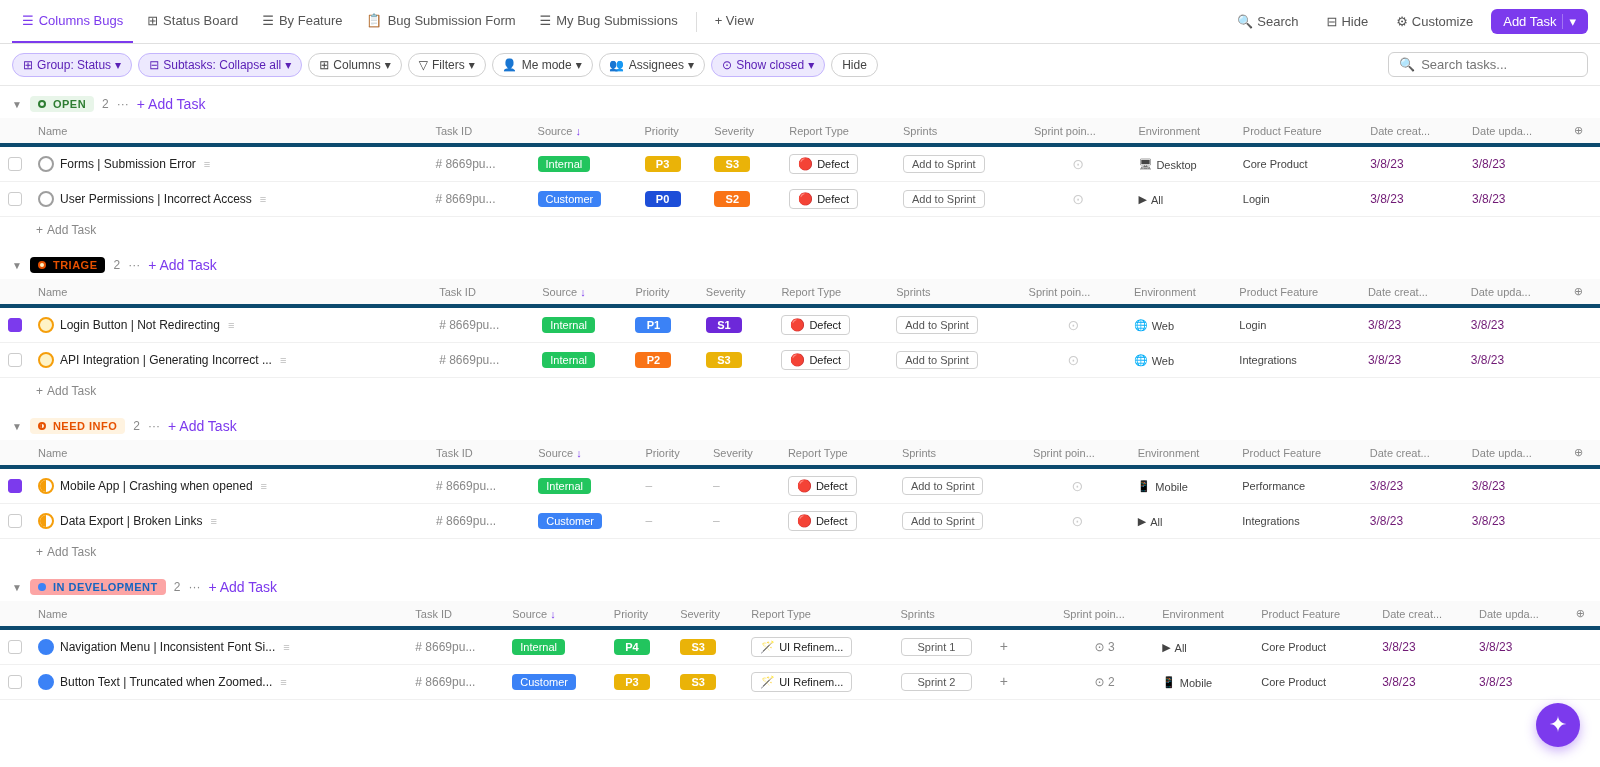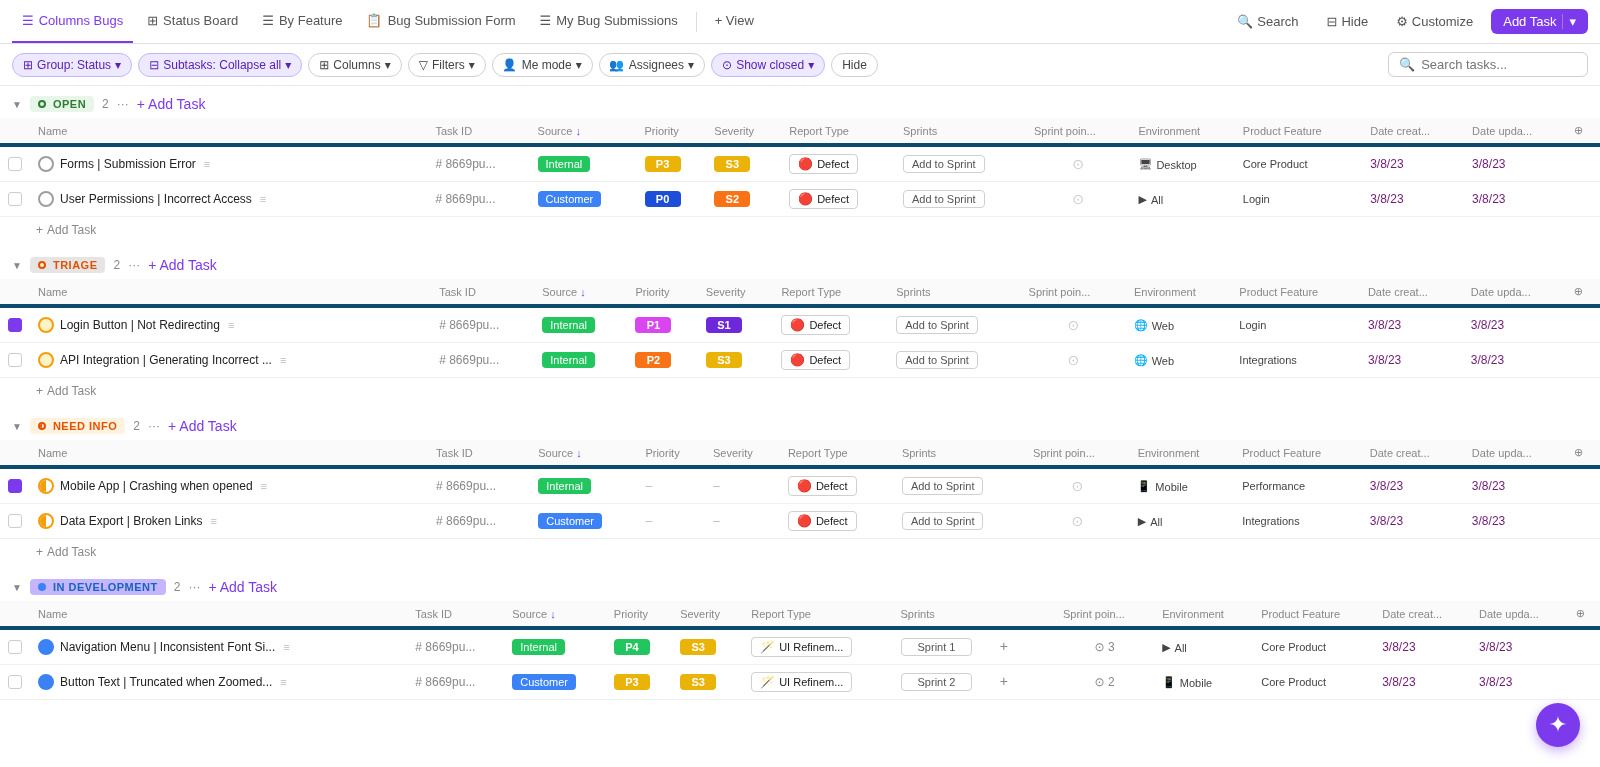--- a/index.html
+++ b/index.html
@@ -25,23 +25,23 @@
 
     
     .content { overflow-y: auto; height: calc(100vh - 88px); }
 
     
     .group-section { margin-bottom: 0; }
     .group-header { display: flex; align-items: center; gap: 8px; padding: 10px 12px 6px 12px; cursor: pointer; }
     .group-collapse { color: #888; font-size: 10px; }
     .status-badge { display: inline-flex; align-items: center; gap: 4px; padding: 2px 8px; border-radius: 4px; font-size: 11px; font-weight: 700; letter-spacing: 0.5px; }
     .status-open { background: #e8f5e9; color: #2e7d32; }
-    .status-triage { background: #e5e5e5; color: #e65100; }
+    .status-triage { background: #000000; color: #e65100; }
     .status-need-info { background: #fff3e0; color: #e65100; }
-    .status-in-dev { background: #c4b5fd; color: #1565c0; }
+    .status-in-dev { background: #fca5a5; color: #1565c0; }
     .group-count { color: #888; font-size: 12px; }
     .group-actions { display: flex; align-items: center; gap: 4px; color: #888; font-size: 12px; }
     .group-add { display: flex; align-items: center; gap: 3px; color: #7c3aed; cursor: pointer; font-size: 14px; }
 
     
     .task-table { width: 100%; border-collapse: collapse; }
     .task-table thead tr { border-bottom: 4px solid #0c4a6e; background: #fafafa; }
     .task-table thead th { text-align: left; padding: 6px 8px; font-size: 11px; color: #888; font-weight: 500; white-space: nowrap; }
     .task-table tbody tr { border-bottom: 1px solid #f0f0f0; }
     .task-table td { padding: 7px 8px; font-size: 12px; vertical-align: middle; }
@@ -53,21 +53,21 @@
     .task-id { color: #888; font-size: 11px; white-space: nowrap; }
 
     
     .source-badge { display: inline-block; padding: 2px 8px; border-radius: 4px; font-size: 11px; font-weight: 500; }
     .source-internal { background: #22c55e; color: white; }
     .source-customer { background: #3b82f6; color: white; }
 
     
     .priority-badge { display: inline-block; padding: 2px 10px; border-radius: 4px; font-size: 11px; font-weight: 700; color: white; min-width: 36px; text-align: center; }
     .p0 { background: #1d4ed8; }
-    .p1 { background: #d946ef; }
+    .p1 { background: #3b82f6; }
     .p2 { background: #f97316; }
     .p3 { background: #eab308; }
     .p4 { background: #22c55e; }
 
     
     .severity-badge { display: inline-block; padding: 2px 10px; border-radius: 4px; font-size: 11px; font-weight: 700; color: white; min-width: 36px; text-align: center; }
     .s1 { background: #6d28d9; }
     .s2 { background: #f97316; }
     .s3 { background: #eab308; }
 

